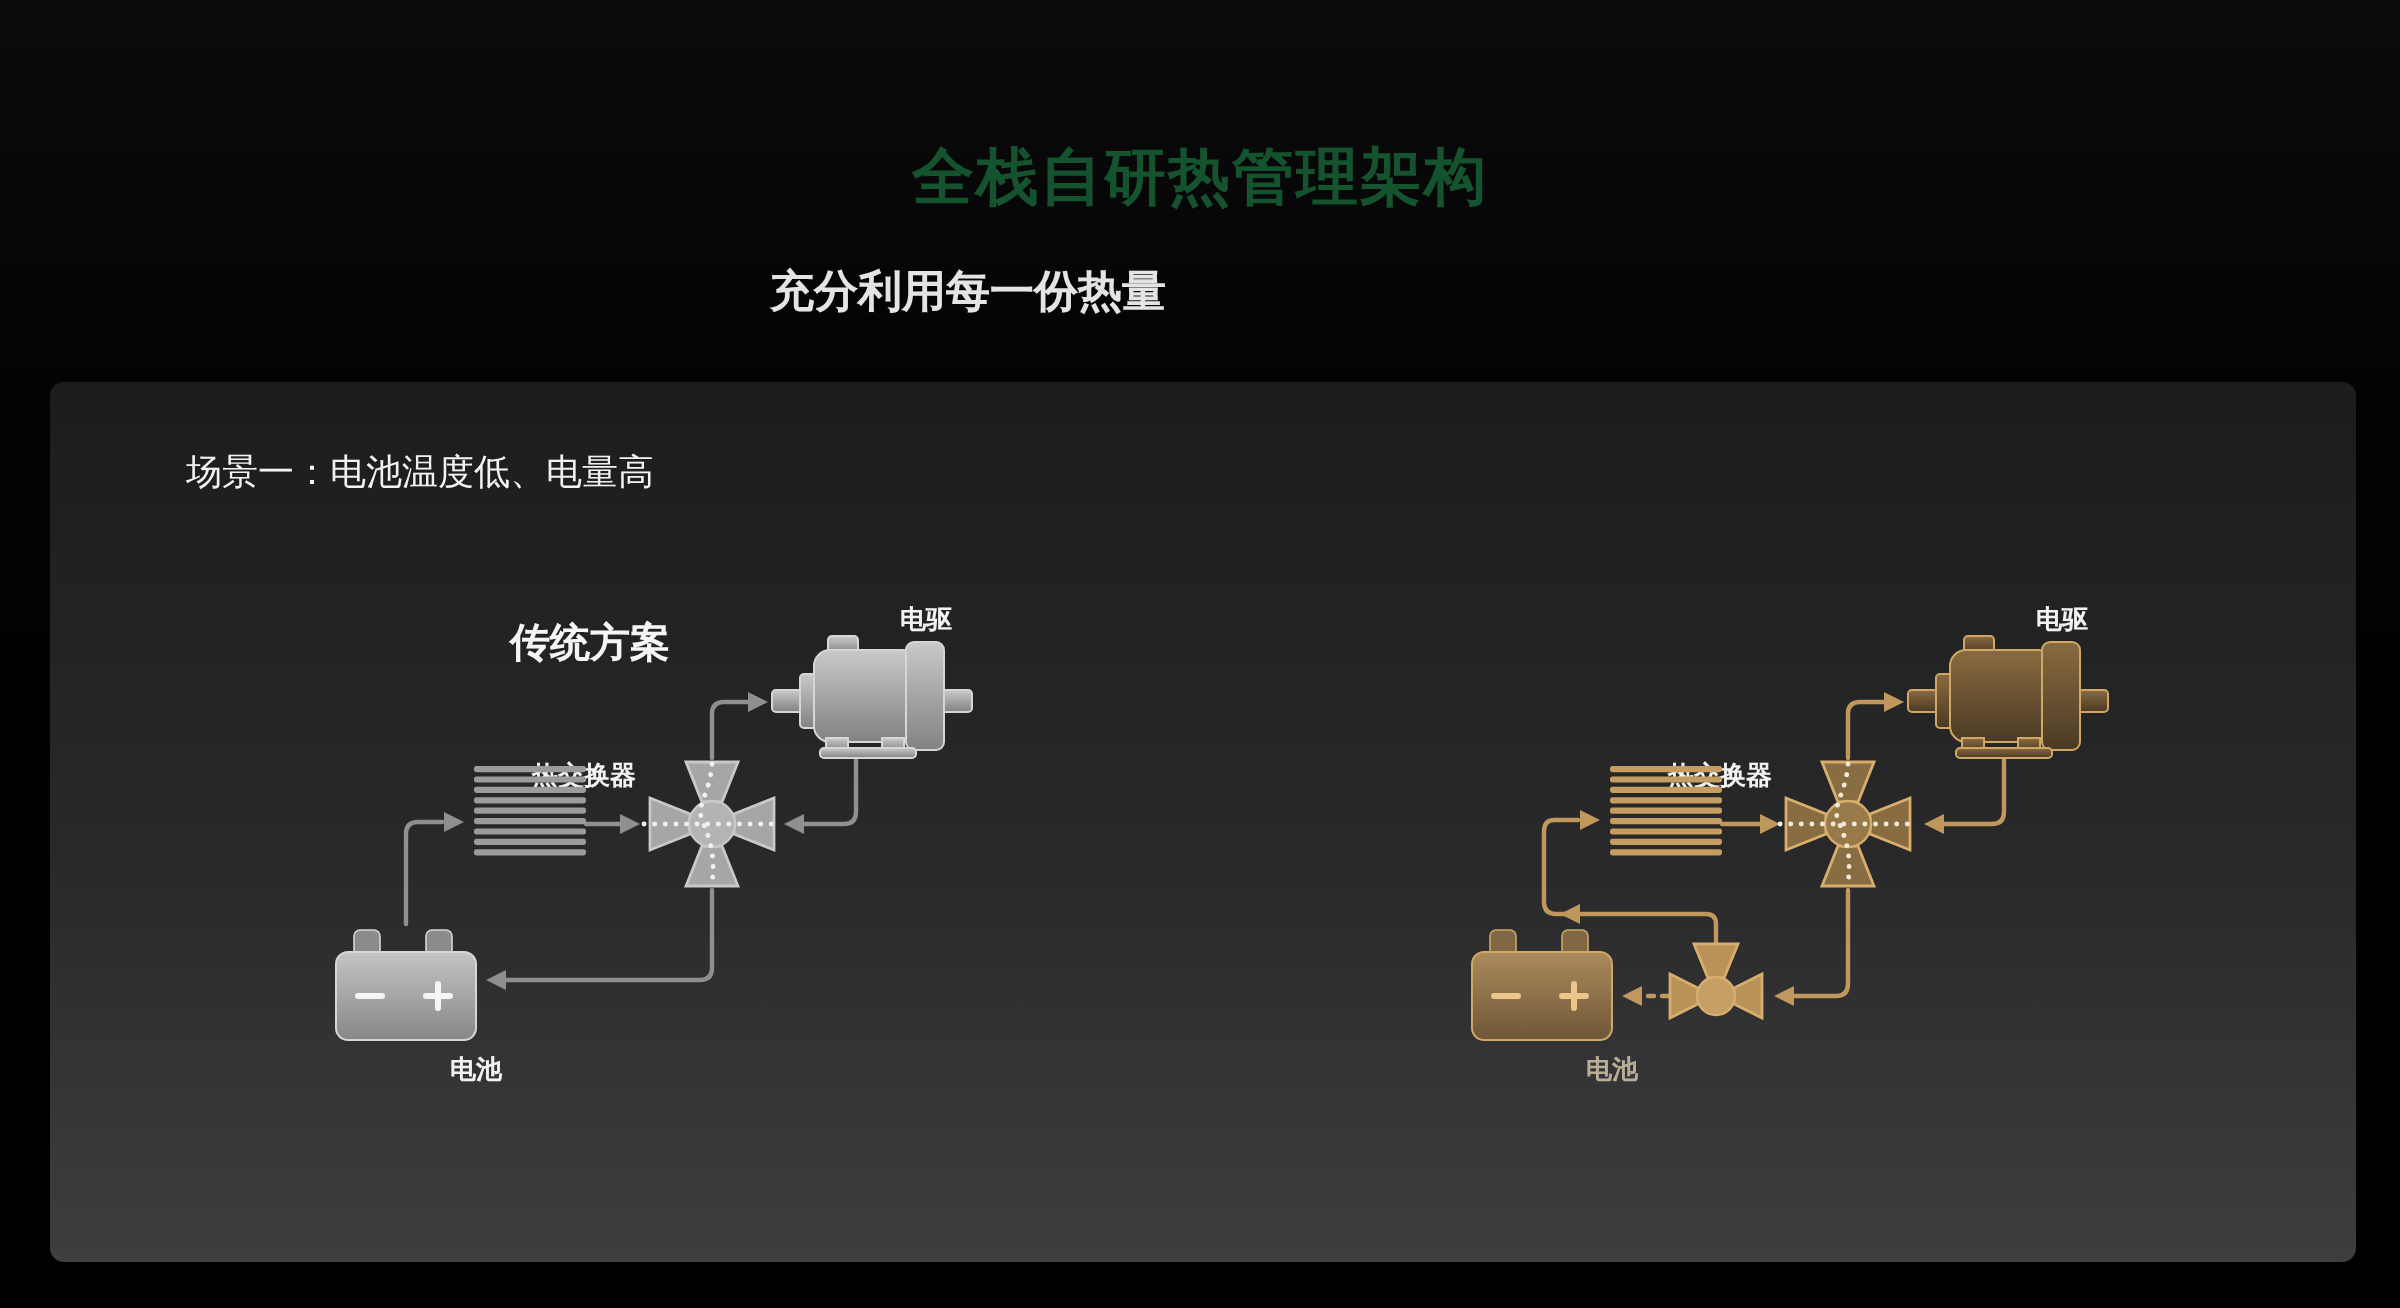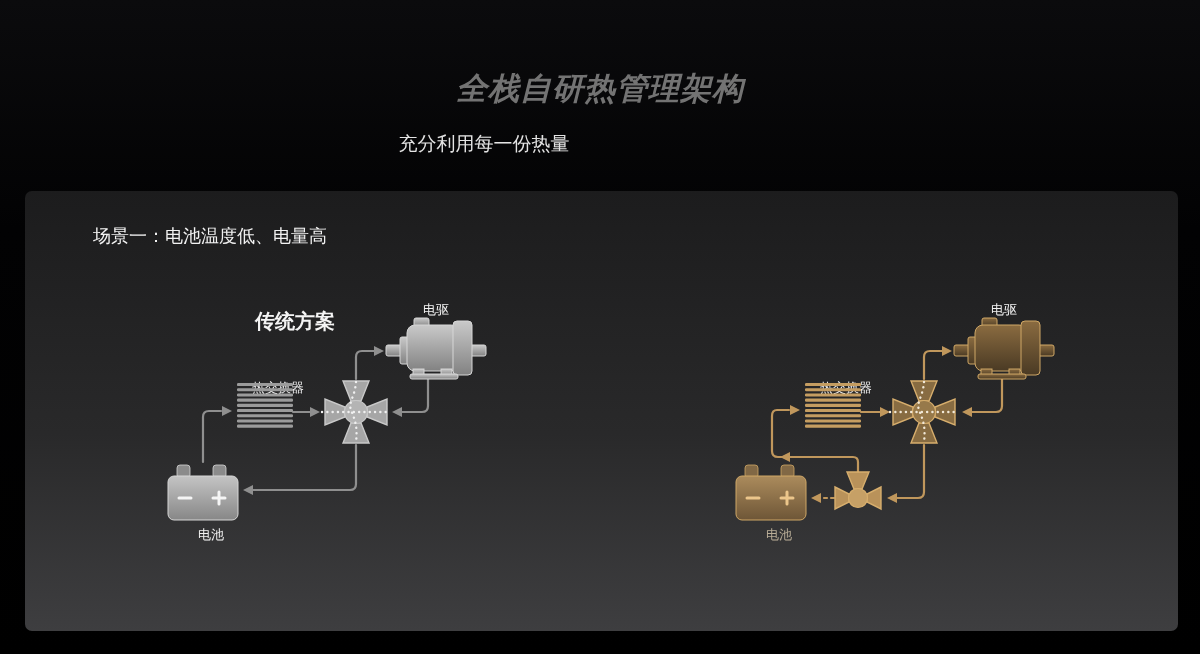--- a/index.html
+++ b/index.html
@@ -6,25 +6,25 @@
   html,body { width:1200px; height:654px; overflow:hidden; }
   body {
     font-family:"Liberation Sans","DejaVu Sans",sans-serif;
     background:linear-gradient(180deg,#0b0b0d 0%,#020203 35%,#000 100%);
     color:#f2f2f2;
     position:relative;
   }
   .page-title {
     position:absolute; left:0; top:68px; width:1200px;
     text-align:center; font-size:31px; font-weight:600;
-    letter-spacing:1px; color:#737373;font-style:italic;
+    letter-spacing:1px; color:#14532d;
   }
   .page-subtitle {
     position:absolute; left:0; top:131px; width:968px;
-    text-align:center; font-size:19px; font-weight:400; color:#e4e4e4;
+    text-align:center; font-size:22px; font-weight:700; color:#e4e4e4;
   }
   .panel {
     position:absolute; left:25px; top:191px; width:1153px; height:440px;
     border-radius:7px;
     background:linear-gradient(180deg,#1c1c1d 0%,#29292a 55%,#3e3e40 100%);
   }
   .scenario {
     position:absolute; left:68px; top:33px;
     font-size:18px; font-weight:500; color:#f2f2f2;
   }
@@ -32,22 +32,22 @@
     position:absolute; top:89px; width:440px; height:300px;
   }
   .diagram.left  { left:125px; }
   .diagram.right { left:693px; }
   .diagram h2 {
     position:absolute; top:12px; font-size:20px; font-weight:700; color:#f5f5f5;margin-top:16px;
   }
   .diagram.left h2  { left:105px; }
   .diagram.right h2 { left:125px; }
   .lbl {
-    position:absolute; width:80px; text-align:center;
-    font-size:13px; font-weight:400; color:#f2f2f2;
+    position:absolute; width:80px; text-align:right;
+    font-size:13px; font-weight:700; color:#f2f2f2;
   }
   .lbl.motor { left:246px; top:21px; }
   .lbl.hx    { left:88px;  top:79px;margin-top:20px; }
   .lbl.bat   { left:21px;  top:246px; }
   .diagram.right .lbl.bat { color:#b9ad97; }
   .gfx { position:absolute; left:0; top:0; }
 
   
   svg.gray { --line:#8f8f8f; --dot:#f0f0f0; --vfill:#a6a6a6; --vstroke:#c9c9c9;
              --vcirc:#b4b4b4; --hx:#9b9b9b; --istroke:#d6d6d6; --sign:#f5f5f5;

